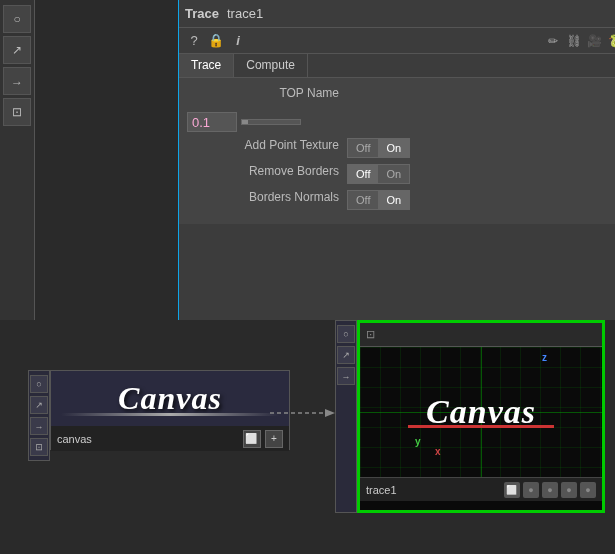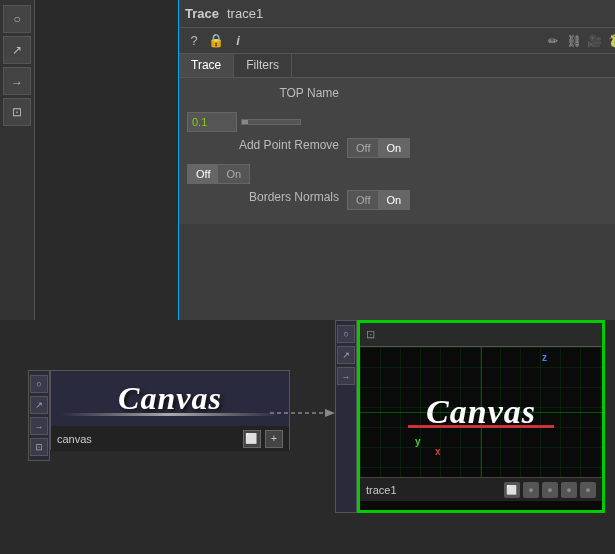--- a/index.html
+++ b/index.html
@@ -133,24 +133,24 @@
 
     
     .slider-container {
       display: flex;
       align-items: center;
       gap: 4px;
     }
     .slider-value {
       background: #555;
       border: 1px solid #666;
-      color: #84cc16;
+      color: #f9a8d4;
       height: 20px;
       padding: 0 4px;
-      font-size: 11px;
+      font-size: 13px;
       width: 50px;
     }
     .slider-track {
       width: 60px;
       height: 6px;
       background: #555;
       border: 1px solid #666;
       position: relative;
     }
     .slider-fill {
@@ -462,49 +462,50 @@
       <div class="tr-icon">⛓</div>
       <div class="tr-icon">🎥</div>
       <div class="tr-icon">🐍</div>
       <div class="tr-icon">+</div>
       <div class="tr-icon">⚙</div>
     </div>
   </div>
 
   <div class="tab-bar">
     <div class="tab active">Trace</div>
-    <div class="tab">Filters</div>
+    <div class="tab">Compute</div>
   </div>
 
   <div class="props-content">
 
     <div class="prop-row">
       <span class="prop-label">TOP Name</span>
     </div>
 
     <div class="prop-row">
       <div class="prop-value slider-container">
         <input type="text" class="slider-value" value="0.1" style="">
         <div class="slider-track">
           <div class="slider-fill"></div>
         </div>
       </div>
     </div>
 
     <div class="prop-row">
-      <span class="prop-label">Add Point Remove</span>
+      <span class="prop-label">Add Point Texture</span>
       <div class="prop-value">
         <div class="toggle-btn">
           <span class="toggle-option">Off</span>
           <span class="toggle-option active">On</span>
         </div>
       </div>
     </div>
 
     <div class="prop-row">
+      <span class="prop-label">Remove Borders</span>
       <div class="prop-value">
         <div class="toggle-btn">
           <span class="toggle-option active">Off</span>
           <span class="toggle-option">On</span>
         </div>
       </div>
     </div>
 
     <div class="prop-row">
       <span class="prop-label">Borders Normals</span>

